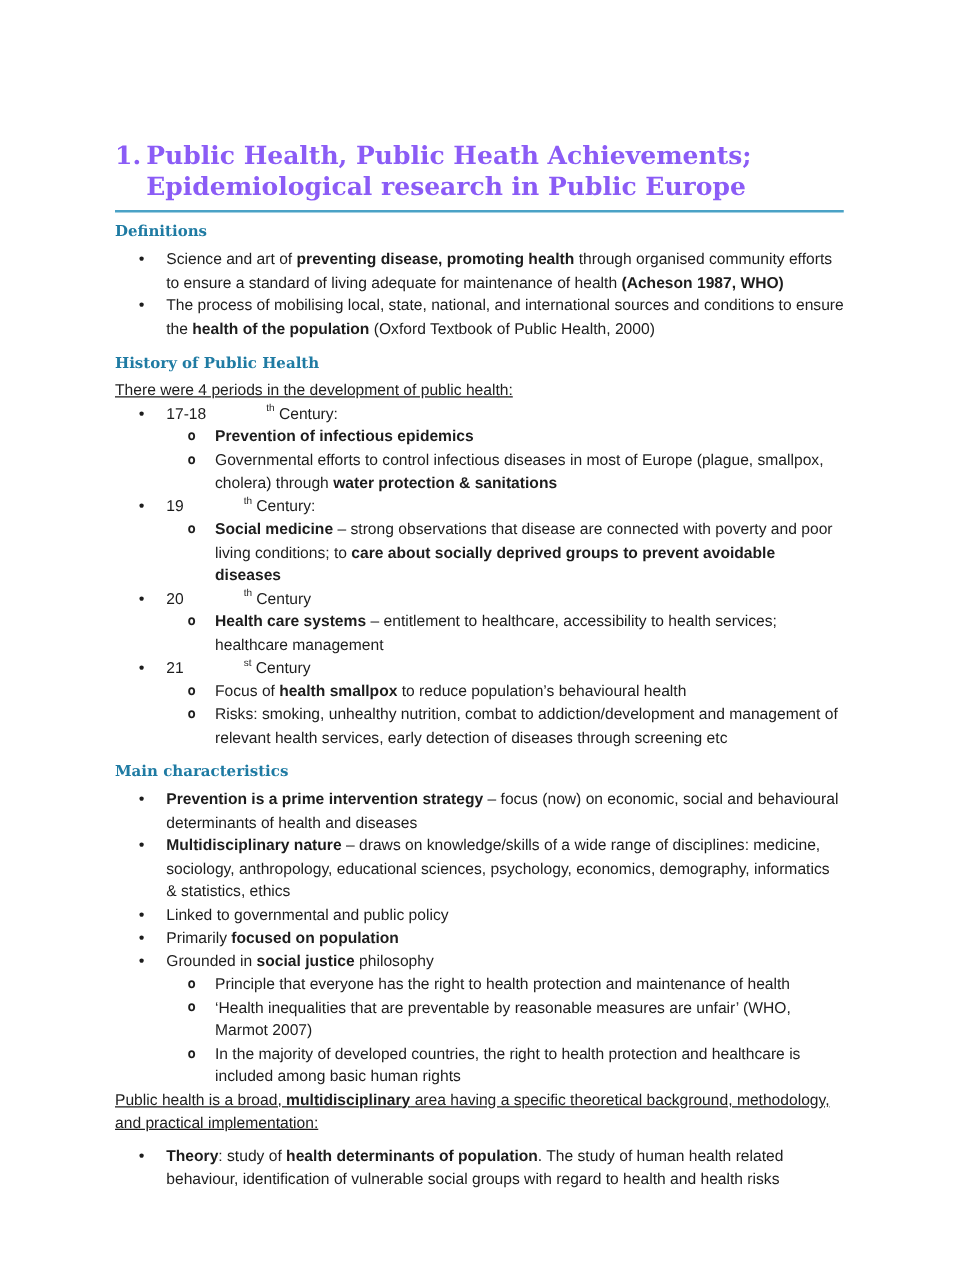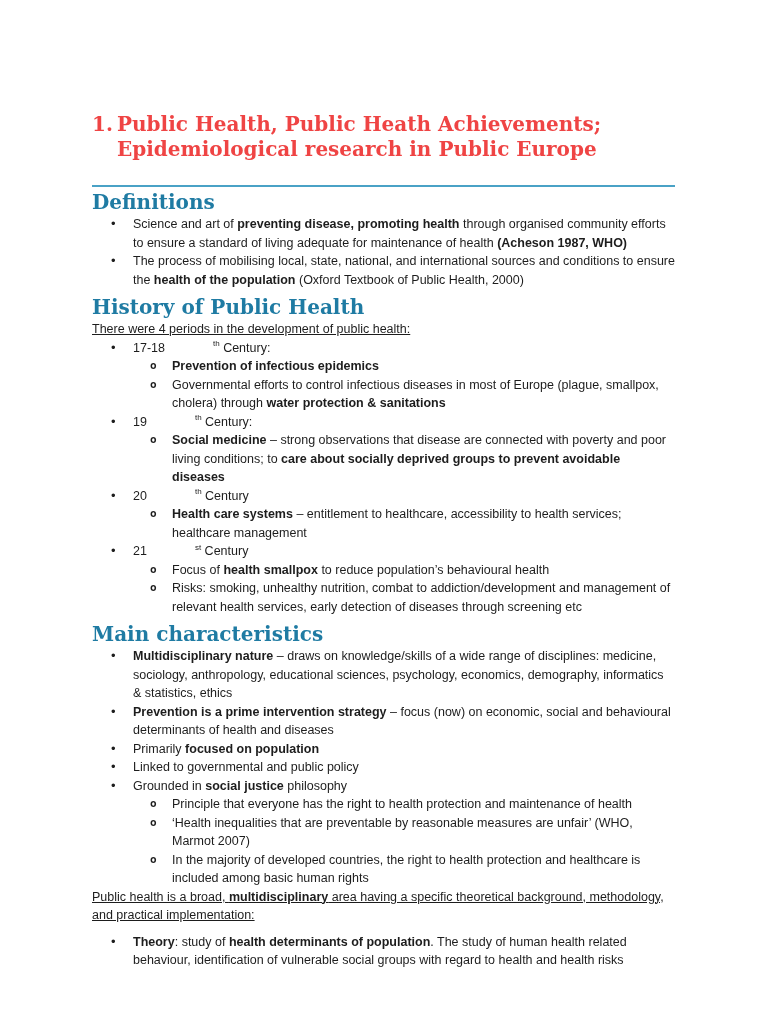--- a/index.html
+++ b/index.html
@@ -6,30 +6,30 @@
   body {
     width:768px; height:1024px; background:#ffffff; overflow:hidden;
     font-family:"Liberation Sans", sans-serif; color:#1d1d1d;
     -webkit-font-smoothing:antialiased;
   }
   .page { padding:112px 93px 30px 92px; box-sizing:border-box; }
 
   
   .doc-title {
     font-family:"DejaVu Serif","Liberation Serif",serif;
-    font-weight:bold; font-size:20px; line-height:25px; color:#ef4444;
-    border-bottom:2px solid #4aa2c6; padding-bottom:23px; margin-bottom:6px;
+    font-weight:bold; font-size:20px; line-height:25px; color:#8b5cf6;
+    border-bottom:2px solid #4aa2c6; padding-bottom:6px; margin-bottom:6px;
   }
   .doc-title .tnum { display:inline-block; width:25px; }
   .doc-title .line2 { margin-left:25px; }
 
   
   h2 {
     font-family:"DejaVu Serif","Liberation Serif",serif;
-    font-weight:bold; font-size:20px; line-height:19px; color:#1f7ba3;
+    font-weight:bold; font-size:12px; line-height:19px; color:#1f7ba3;
     margin:9px 0 3px 0;
   }
   h2.first { margin-top:5px; }
 
   
   p.body, li { font-size:12.5px; line-height:18.5px; }
   p.body { margin:0;text-decoration:underline; }
   b { font-weight:bold; }
   sup { font-size:8px; line-height:0; vertical-align:super;margin-left:48px; }
 
@@ -87,24 +87,24 @@
     <li><span>21</span><sup>st</sup><span> Century</span>
       <ul class="l2">
         <li><span>Focus of </span><b>health smallpox</b><span> to reduce population’s behavioural health</span></li>
         <li><span>Risks: smoking, unhealthy nutrition, combat to addiction/development and management of relevant health services, early detection of diseases through screening etc</span></li>
       </ul>
     </li>
   </ul>
 
   <h2>Main characteristics</h2>
   <ul class="l1">
+    <li><b>Prevention is a prime intervention strategy</b><span> – focus (now) on economic, social and behavioural determinants of health and diseases</span></li>
     <li><b>Multidisciplinary nature</b><span> – draws on knowledge/skills of a wide range of disciplines: medicine, sociology, anthropology, educational sciences, psychology, economics, demography, informatics &amp; statistics, ethics</span></li>
-    <li><b>Prevention is a prime intervention strategy</b><span> – focus (now) on economic, social and behavioural determinants of health and diseases</span></li>
+    <li><span>Linked to governmental and public policy</span></li>
     <li><span>Primarily </span><b>focused on population</b></li>
-    <li><span>Linked to governmental and public policy</span></li>
     <li><span>Grounded in </span><b>social justice</b><span> philosophy</span>
       <ul class="l2">
         <li><span>Principle that everyone has the right to health protection and maintenance of health</span></li>
         <li><span>‘Health inequalities that are preventable by reasonable measures are unfair’ (WHO, Marmot 2007)</span></li>
         <li><span>In the majority of developed countries, the right to health protection and healthcare is included among basic human rights</span></li>
       </ul>
     </li>
   </ul>
 
   <p class="body"><span>Public health is a broad, </span><b>multidisciplinary</b><span> area having a specific theoretical background, methodology, and practical implementation:</span></p>

